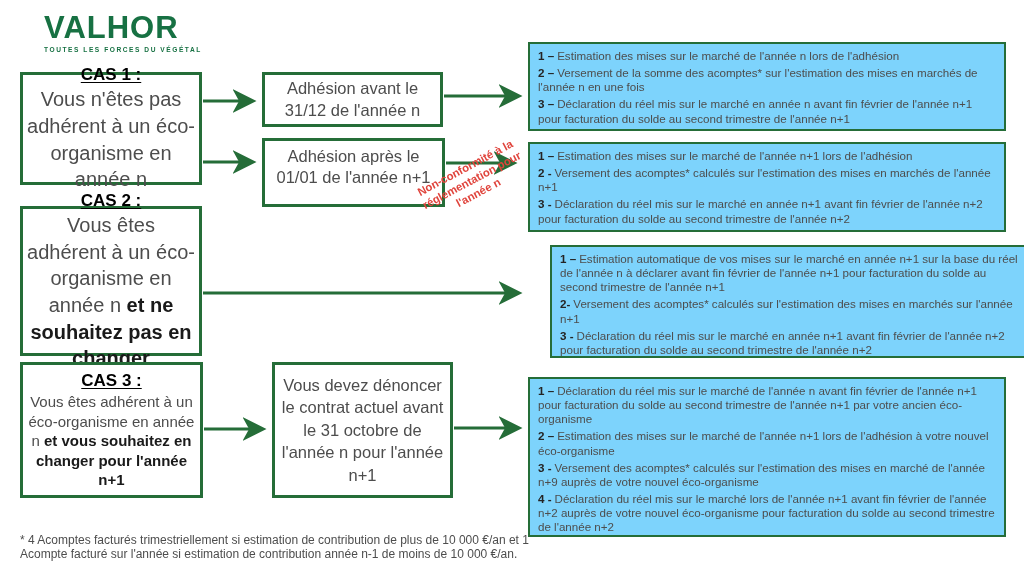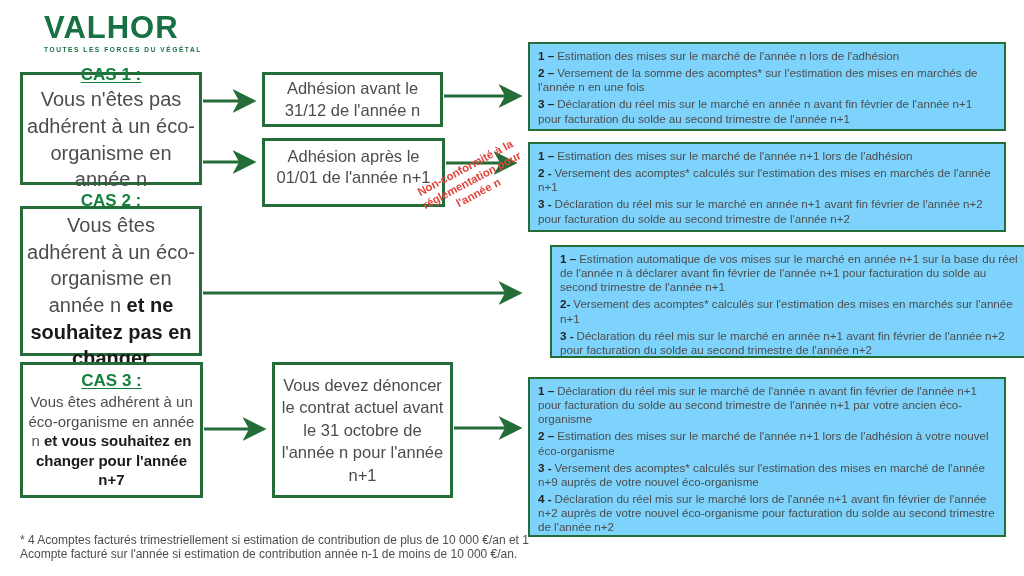--- a/index.html
+++ b/index.html
@@ -19,21 +19,21 @@
     color:#177143;font-weight:700;font-size:6.6px;letter-spacing:1.55px;margin-top:3px;
   }
 
   
   .gbox{
     position:absolute;border:3px solid #256d38;background:#fff;
     display:flex;flex-direction:column;align-items:center;justify-content:center;
     text-align:center;box-sizing:border-box;padding:2px 4px;
   }
   .gbox .cas-title{
-    color:#15803d;font-weight:800;text-decoration:underline;
+    color:#000000;font-weight:800;text-decoration:underline;
     text-underline-offset:2px;font-size:17px;line-height:1.3;
   }
   .cas-body{font-size:20px;line-height:1.33;color:#4d4d4d;}
   .cas-body b{color:#1a1a1a;font-weight:800;}
   #cas3 .cas-body{font-size:15px;line-height:1.3;}
 
   .mid-text{font-size:16.5px;line-height:1.3;color:#4d4d4d;}
   #mbox2{justify-content:flex-start;padding-top:5px;}
   #mbox3 .mid-text{line-height:1.37;}
 
@@ -95,21 +95,21 @@
     <div class="cas-body"><span>Vous n'êtes pas adhérent à un éco-organisme en année n</span><b></b></div>
   </div>
 
   <div class="gbox" id="cas2" style="left:20px;top:206px;width:182px;height:150px;">
     <div class="cas-title">CAS 2 :</div>
     <div class="cas-body"><span>Vous êtes adhérent à un éco-organisme en année n </span><b>et ne souhaitez pas en changer</b></div>
   </div>
 
   <div class="gbox" id="cas3" style="left:20px;top:362px;width:183px;height:136px;">
     <div class="cas-title">CAS 3 :</div>
-    <div class="cas-body"><span>Vous êtes adhérent à un éco-organisme en année n </span><b>et vous souhaitez en changer pour l'année n+7</b></div>
+    <div class="cas-body"><span>Vous êtes adhérent à un éco-organisme en année n </span><b>et vous souhaitez en changer pour l'année n+1</b></div>
   </div>
 
   <div class="gbox" id="mbox1" style="left:262px;top:72px;width:181px;height:55px;">
     <div class="mid-text">Adhésion avant le 31/12 de l'année n</div>
   </div>
 
   <div class="gbox" id="mbox2" style="left:262px;top:138px;width:183px;height:69px;">
     <div class="mid-text">Adhésion après le 01/01 de l'année n+1</div>
   </div>
 

